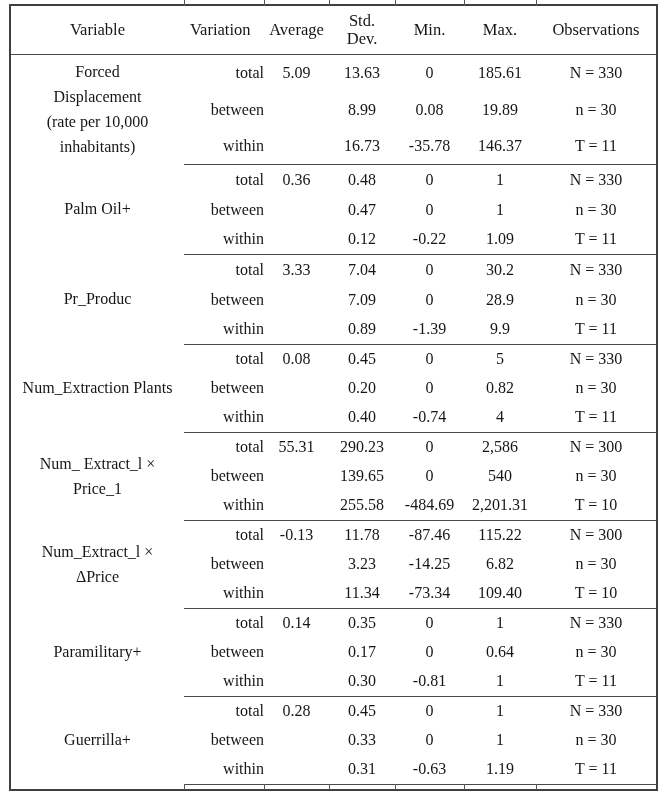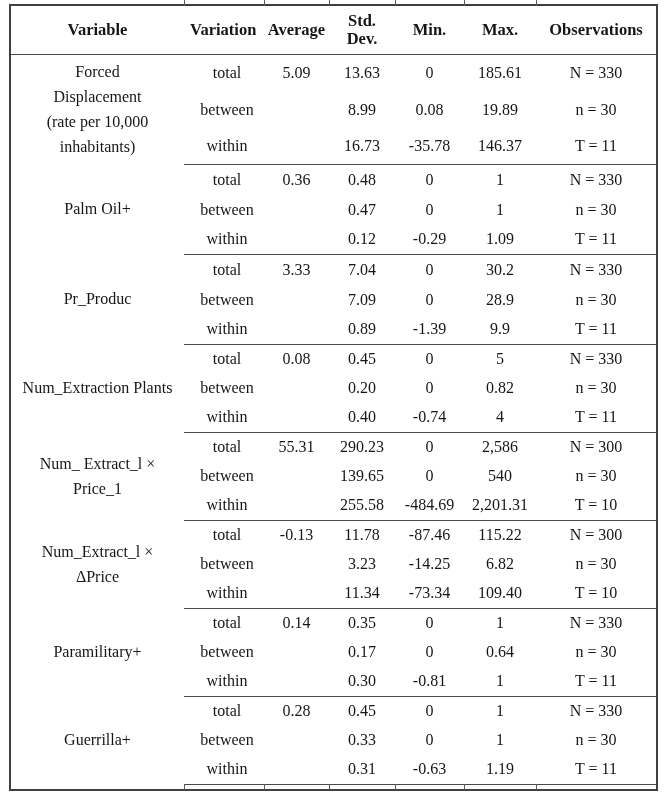--- a/index.html
+++ b/index.html
@@ -18,39 +18,39 @@
     box-sizing:border-box;
     border:2px solid #3f3f3f;
     background:#ffffff;
   }
   table{
     border-collapse:collapse;
     table-layout:fixed;
     width:645px;
   }
   th{
-    font-weight:bold;
+    font-weight:normal;
     font-size:16.5px;
     text-align:center;
     white-space:pre-line;
     line-height:1.12;
     height:48px;
     padding:0;
     border-bottom:1.6px solid #4a4a4a;
     vertical-align:middle;
     margin-left:9px;
   }
   th.col-variation{text-align:left;padding-left:6px;}
   td{
     font-size:16px;
     text-align:center;
     padding:0;
     vertical-align:middle;
   }
-  td.variation{text-align:center;padding-left:6px;}
+  td.variation{text-align:right;padding-left:6px;}
   td.var{
     white-space:pre-line;
     line-height:1.55;
     margin-left:6px;
   }
   tr.lastrow td{border-bottom:1.4px solid #4a4a4a;}
   tr.spacer td{height:5px;border-bottom:none;}
   .stub{
     position:absolute;
     width:1px;
@@ -129,21 +129,21 @@
             <td></td>
             <td>0.47</td>
             <td>0</td>
             <td>1</td>
             <td>n = 30</td>
           </tr>
           <tr class="lastrow" style="height: 30px;">
             <td class="variation">within</td>
             <td></td>
             <td>0.12</td>
-            <td>-0.29</td>
+            <td>-0.22</td>
             <td>1.09</td>
             <td>T = 11</td>
           </tr>
           <tr style="height: 30px;">
             <td class="var" rowspan="3">Pr_Produc</td>
             <td class="variation">total</td>
             <td>3.33</td>
             <td>7.04</td>
             <td>0</td>
             <td>30.2</td>

